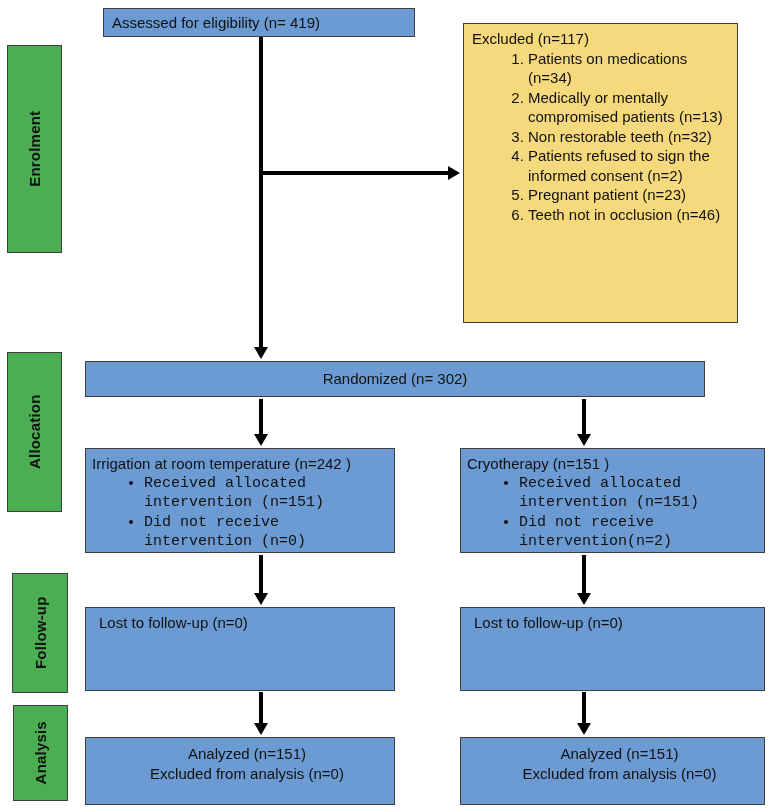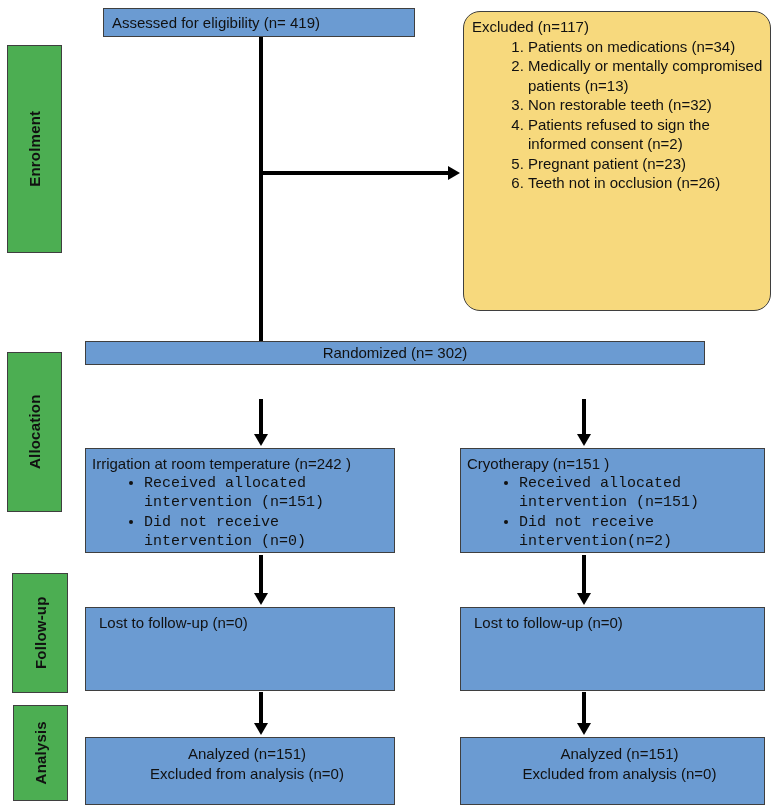--- a/index.html
+++ b/index.html
@@ -52,22 +52,22 @@
     padding:0 6px 0 58px;
     list-style:disc outside;
   }
   ul.bullets li{margin:0;padding:0;font-family:Liberation Mono, monospace;}
   .fu-text{padding:5px 13px;}
   .an-lines{padding-top:6px;text-align:center;margin-left:14px;}
   svg.arrows{position:absolute;left:0;top:0;width:777px;height:811px;pointer-events:none;}
 
   
   #box-assessed   {left:103px;top:8px;  width:312px;height:29px;display:flex;align-items:center;}
-  #box-excluded   {left:463px;top:11px; width:308px;height:300px;border-radius:17px;}
-  #box-randomized {left:85px; top:341px;width:620px;height:24px;}
+  #box-excluded   {left:463px;top:23px; width:275px;height:300px;}
+  #box-randomized {left:85px; top:361px;width:620px;height:36px;}
   #box-alloc-left {left:85px; top:448px;width:310px;height:105px;}
   #box-alloc-right{left:460px;top:448px;width:305px;height:105px;}
   #box-fu-left    {left:85px; top:607px;width:310px;height:84px;}
   #box-fu-right   {left:460px;top:607px;width:305px;height:84px;}
   #box-an-left    {left:85px; top:737px;width:310px;height:68px;}
   #box-an-right   {left:460px;top:737px;width:305px;height:68px;}
 
   #stage-enrolment {left:7px; top:45px; width:55px;height:208px;}
   #stage-allocation{left:7px; top:352px;width:55px;height:160px;}
   #stage-followup  {left:12px;top:573px;width:56px;height:120px;}
@@ -123,21 +123,21 @@
   </div>
 
   <div class="box yellow" id="box-excluded">
     <div class="title">Excluded (n=117)</div>
     <ol class="reasons">
         <li>Patients on medications (n=34)</li>
         <li>Medically or mentally compromised patients (n=13)</li>
         <li>Non restorable teeth (n=32)</li>
         <li>Patients refused to sign the informed consent (n=2)</li>
         <li>Pregnant patient (n=23)</li>
-        <li>Teeth not in occlusion (n=26)</li>
+        <li>Teeth not in occlusion (n=46)</li>
       </ol>
   </div>
 
   <div class="box blue center" id="box-randomized">
     <div>Randomized (n= 302)</div>
   </div>
 
   <div class="box blue" id="box-alloc-left">
     <div class="alloc-title">Irrigation at room temperature (n=242 )</div>
     <ul class="bullets">

